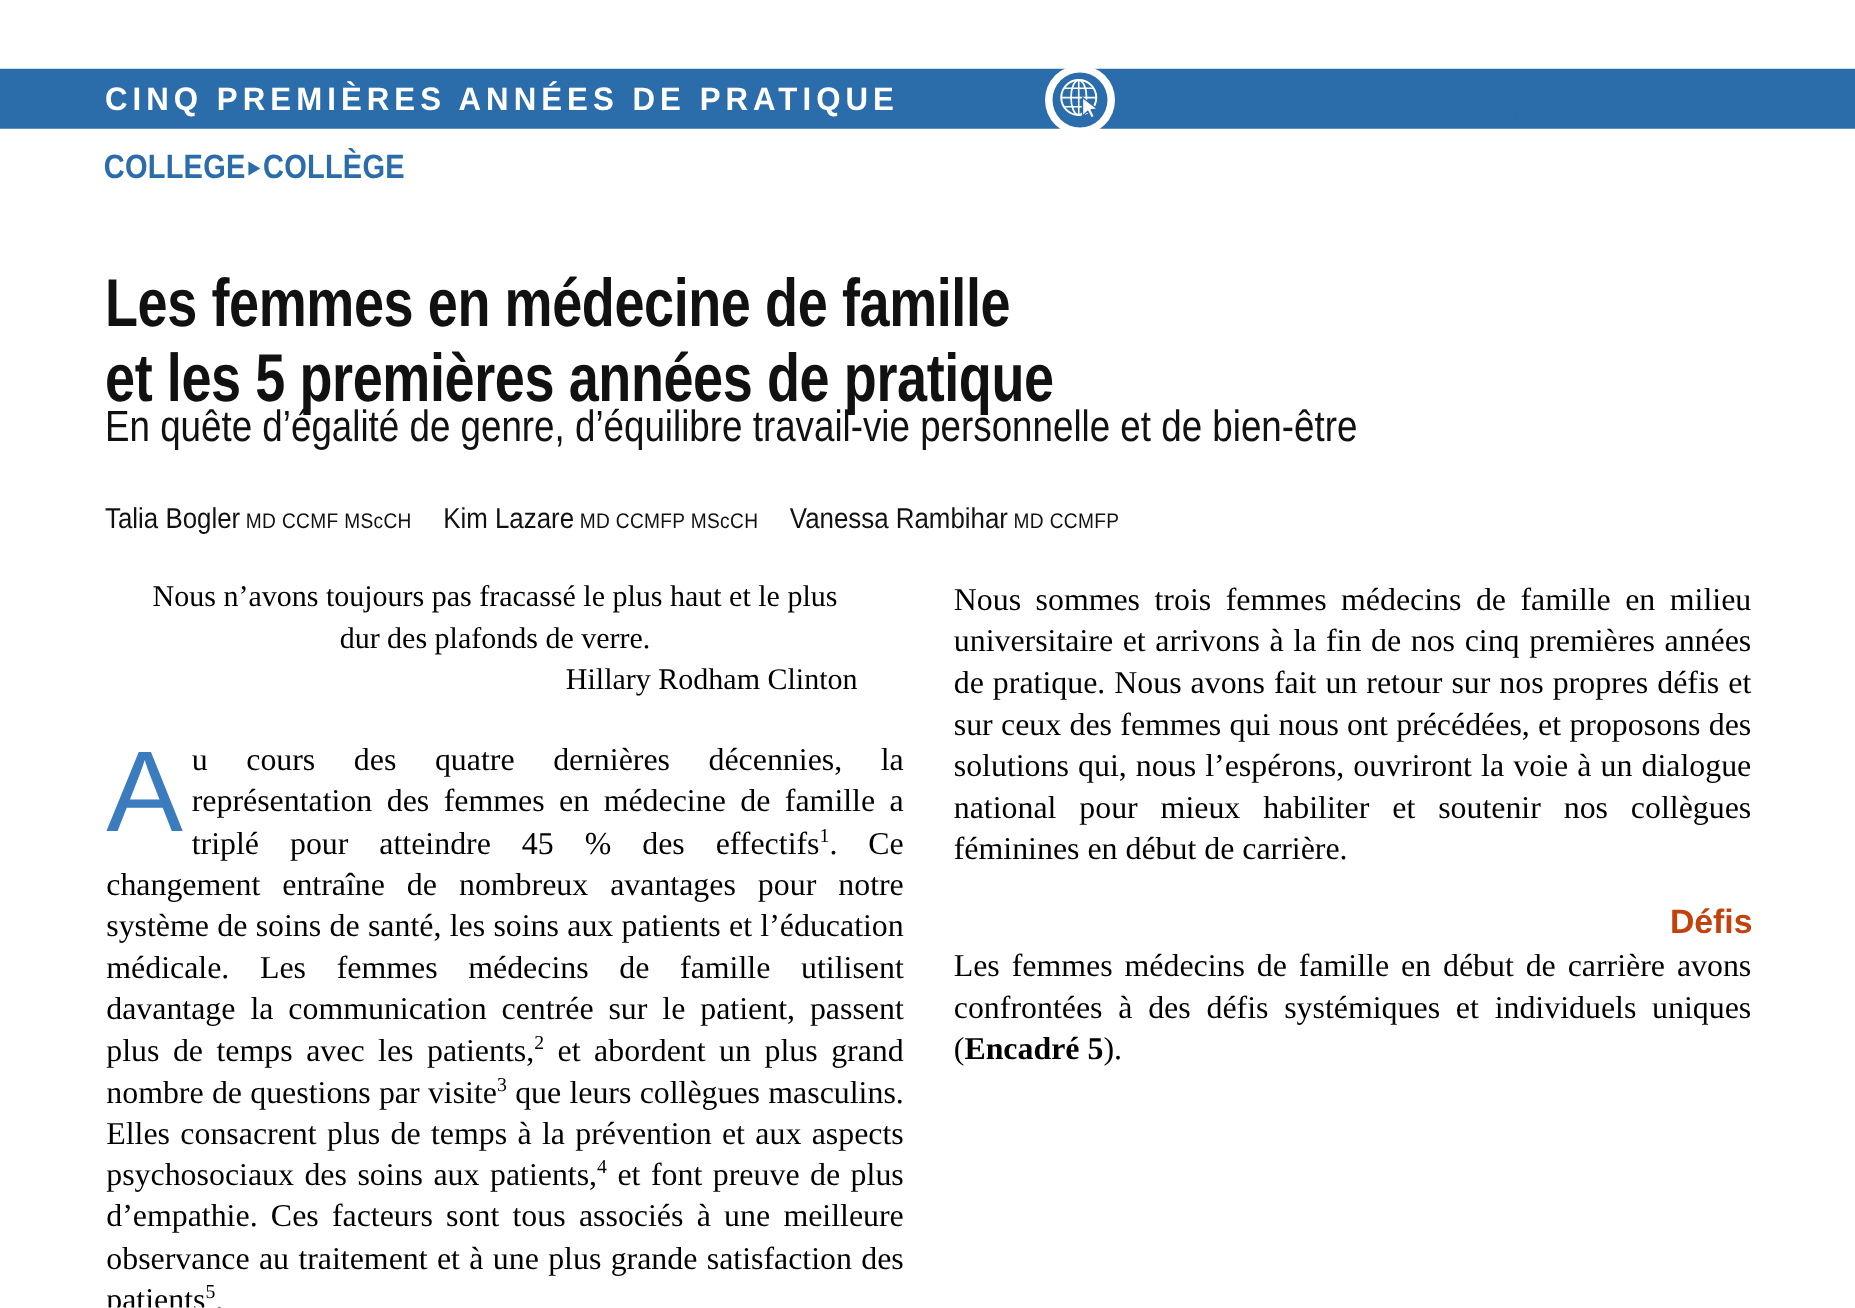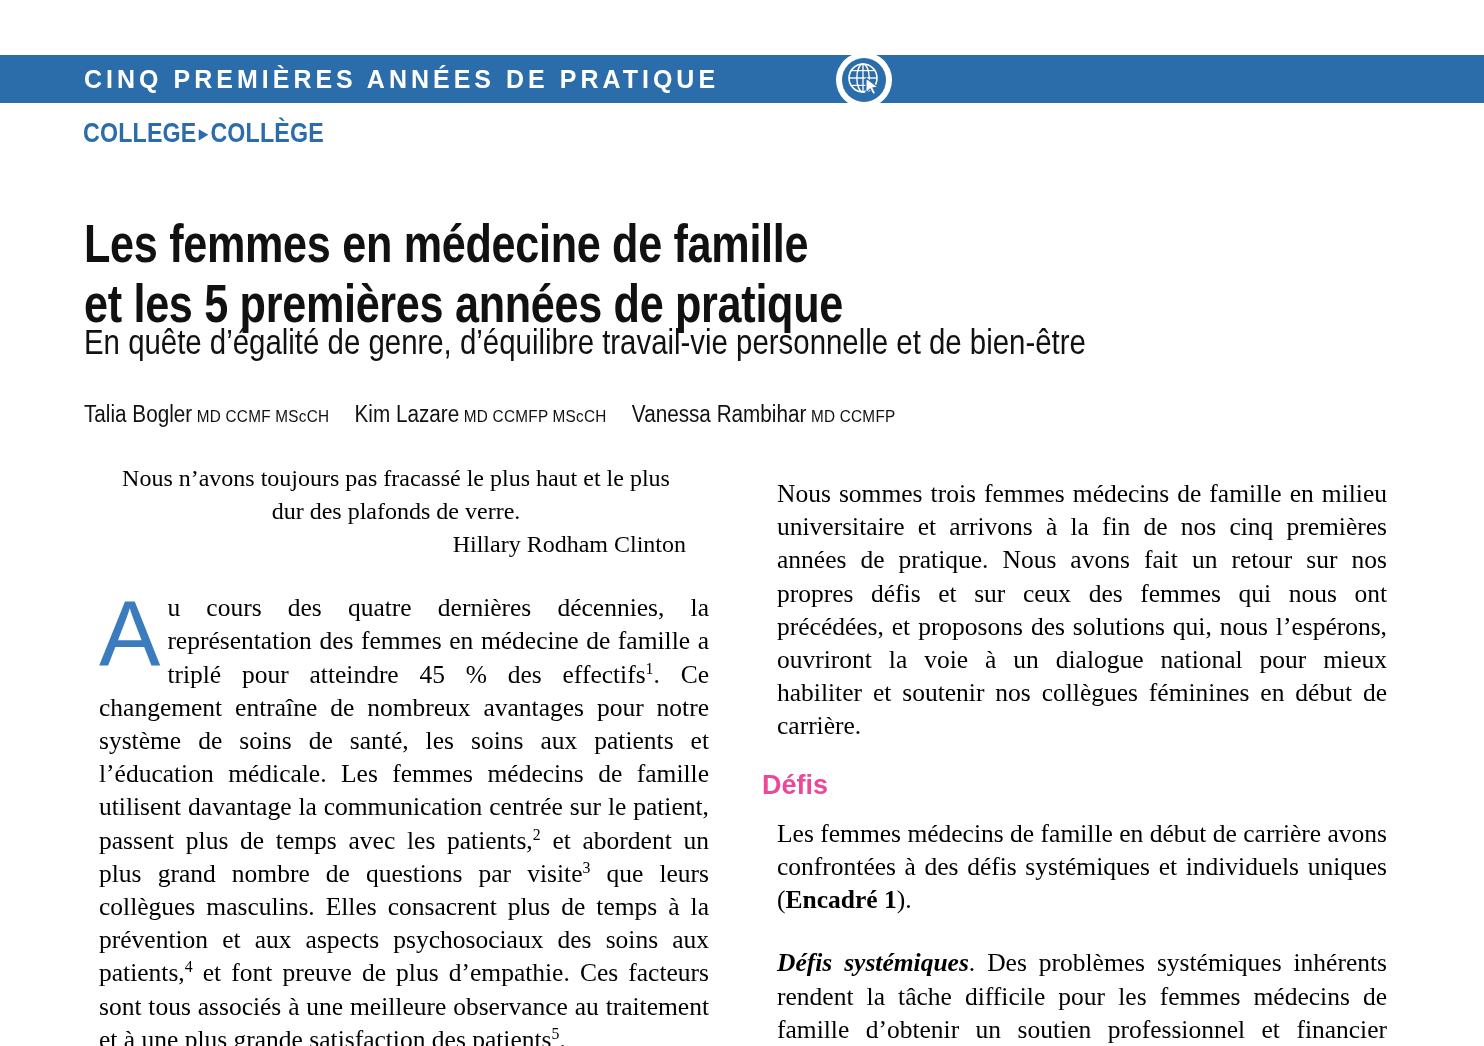--- a/index.html
+++ b/index.html
@@ -176,21 +176,21 @@
   }
   .epigraph-attr {
     font-style: normal;
     font-size: 24px;
     text-align: right;
     margin: 0 0 0 22px;
     width: 580px;
   }
 
   .body-para {
-    margin: 15px;
+    margin: 1px;
     text-align: justify;
     hyphens: auto;
   }
   .gap-before { margin-top: 30px; }
 
   .dropcap-para { position: relative; }
   .dropcap {
     float: left;
     font-family: "Liberation Sans", sans-serif;
     font-weight: normal;
@@ -204,23 +204,23 @@
   sup {
     font-size: 0.62em;
     vertical-align: super;
     line-height: 0;
   }
 
   .section-head {
     font-family: "Liberation Sans", sans-serif;
     font-weight: bold;
     font-size: 27px;
-    color: #ec4899;
+    color: #c2410c;
     margin: 26px 0 1px 0;
-    text-align: left;
+    text-align: right;
   }
   .runin {
     font-weight: bold;
     font-style: italic;
   }
 </style>
 </head>
 <body>
 
 <div class="banner"></div>
@@ -268,18 +268,16 @@
     <span class="dropcap">A</span><span>u cours des quatre dernières décennies, la représentation des femmes en médecine de famille a triplé pour atteindre 45 % des effectifs</span><sup>1</sup><span>. Ce changement entraîne de nombreux avantages pour notre système de soins de santé, les soins aux patients et l’éducation médicale. Les femmes médecins de famille utilisent davantage la communication centrée sur le patient, passent plus de temps avec les patients,</span><sup>2</sup><span> et abordent un plus grand nombre de questions par visite</span><sup>3</sup><span> que leurs collègues masculins. Elles consacrent plus de temps à la prévention et aux aspects psychosociaux des soins aux patients,</span><sup>4</sup><span> et font preuve de plus d’empathie. Ces facteurs sont tous associés à une meilleure observance au traitement et à une plus grande satisfaction des patients</span><sup>5</sup><span>.</span>
   </p>
 </div>
 
 <div class="col col-right">
 
   <p class="body-para">Nous sommes trois femmes médecins de famille en milieu universitaire et arrivons à la fin de nos cinq premières années de pratique. Nous avons fait un retour sur nos propres défis et sur ceux des femmes qui nous ont précédées, et proposons des solutions qui, nous l’espérons, ouvriront la voie à un dialogue national pour mieux habiliter et soutenir nos collègues féminines en début de carrière.</p>
 
   <h2 class="section-head">Défis</h2>
 
-  <p class="body-para"><span>Les femmes médecins de famille en début de carrière avons confrontées à des défis systémiques et individuels uniques (</span><b>Encadré 1</b><span>).</span>
+  <p class="body-para"><span>Les femmes médecins de famille en début de carrière avons confrontées à des défis systémiques et individuels uniques (</span><b>Encadré 5</b><span>).</span>
   </p>
 
-  <p class="body-para gap-before"><span class="runin">Défis systémiques</span><span>. Des problèmes systémiques inhérents rendent la tâche difficile pour les femmes médecins de famille d’obtenir un soutien professionnel et financier lorsqu’elles commencent leur carrière.</span>
-  </p>
 </div>
 
 </body></html>

